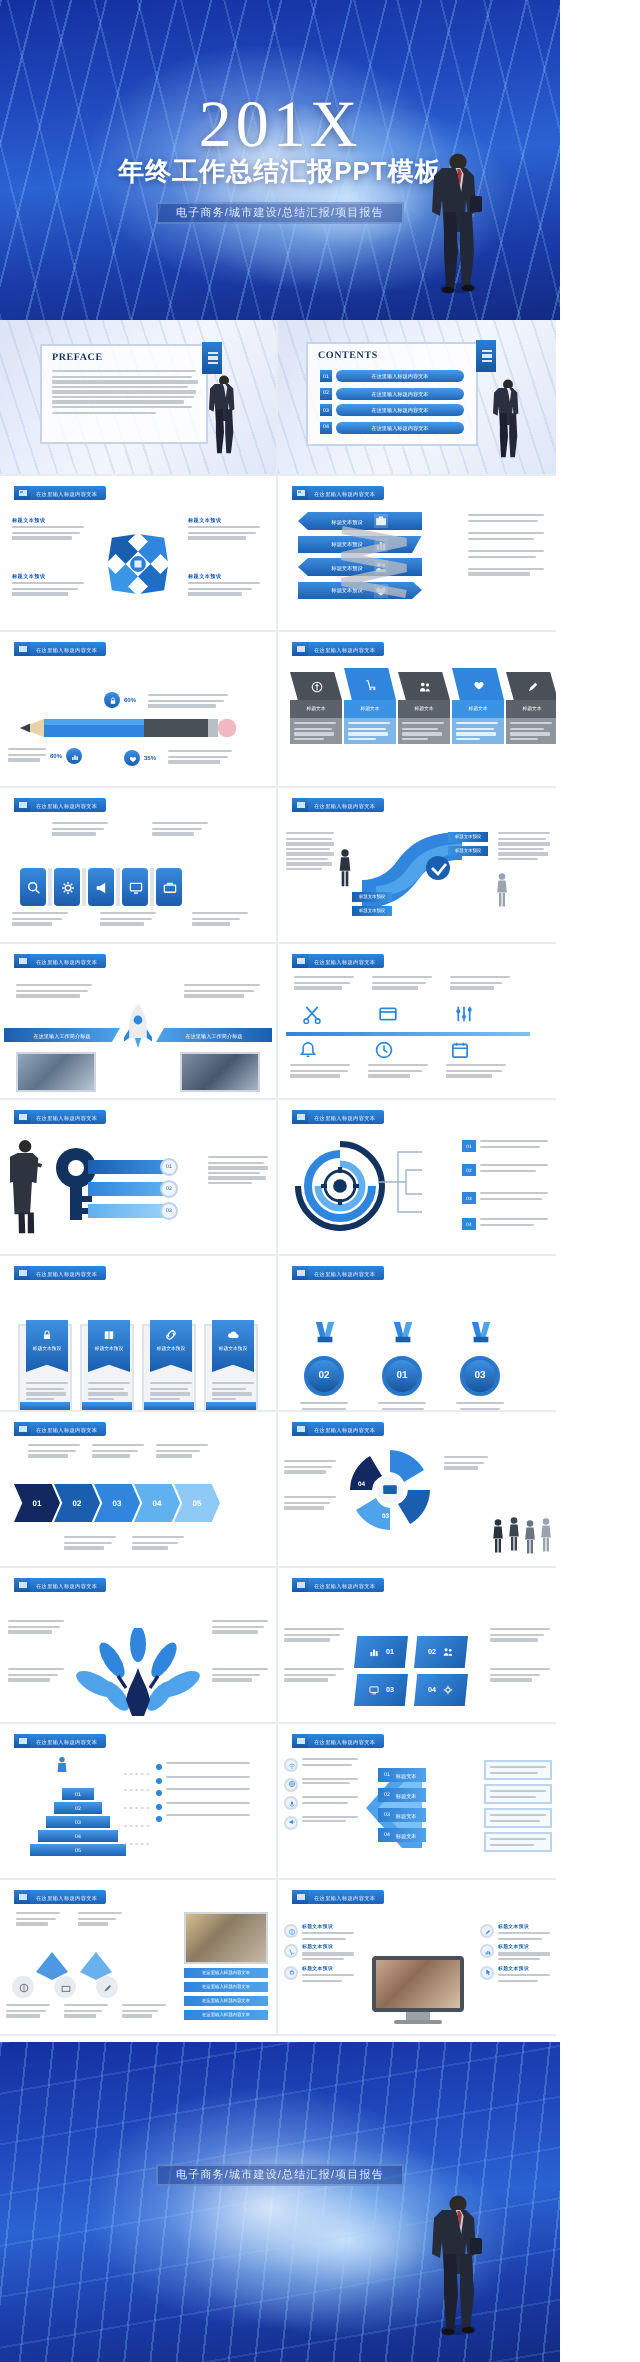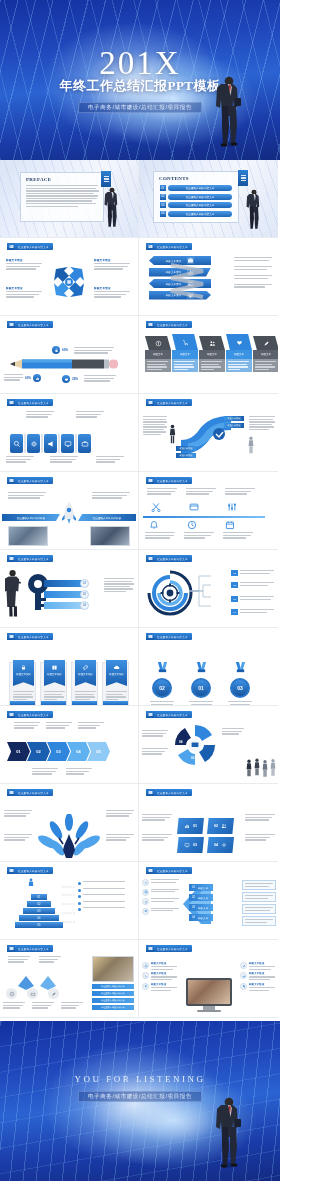--- a/index.html
+++ b/index.html
@@ -33,21 +33,21 @@
     transform:translate(-50%,-50%);
     background:radial-gradient(ellipse at center, rgba(235,245,255,.85) 0%, rgba(170,210,250,.35) 40%, rgba(255,255,255,0) 72%);
   }
   .cover-text { position:absolute; left:0; right:0; top:48px; text-align:center; z-index:4; }
   .c-year {
     font-family:"Liberation Serif", serif; font-size:33px; line-height:.95;
     color:#ffffff; letter-spacing:2px; text-shadow:0 1px 5px rgba(0,0,0,.35);
   }
   .c-title {
     font-size:13px; font-weight:bold; color:#ffffff; margin-top:-2px;
-    letter-spacing:.5px; text-shadow:0 1px 4px rgba(0,20,80,.55);font-family:Liberation Serif, serif;
+    letter-spacing:.5px; text-shadow:0 1px 4px rgba(0,20,80,.55);
   }
   .c-sub {
     display:inline-block; margin-top:4px; padding:1px 9px;
     font-size:5.5px; color:#dce9fb; letter-spacing:.6px;
     background:rgba(20,50,130,.42); border:1px solid rgba(190,220,255,.30);
   }
   .man {
     position:absolute; right:38px; bottom:12px; width:26px; height:76px; z-index:5;
   }
   .cover.closing .cover-text { top:55px; }
@@ -1738,21 +1738,20 @@
         </div>
       </div>
     </div>
 
   </div>
 
   <div class="cover closing" style="position:absolute;left:0;top:1021px;">
     <div class="grid-persp b"></div>
     <div class="glow"></div>
     <div class="cover-text">
-      <div class="c-thank2">YOU FOR LISTENING</div>
       <div><span class="c-sub">电子商务/城市建设/总结汇报/项目报告</span></div>
     </div>
     <svg class="man" viewBox="0 0 26 76">
       <ellipse cx="13" cy="72" rx="9" ry="2.5" fill="rgba(10,25,70,.45)"></ellipse>
       <circle cx="13" cy="9" r="4.3" fill="#2b2a28"></circle>
       <path d="M9 12h8l4 4 1 18-4 2-1-8-1 16h-10l-1-16-1 8-4-2 1-18 4-4z" fill="#262b3a"></path>
       <path d="M11.8 12h2.4l1.6 3-1.2 9-1.6-9z" fill="#c9cfd8"></path>
       <path d="M12.6 12.5h1.4l.9 2-1 7-1-7z" fill="#a8332f"></path>
       <path d="M6 34h6l1 20-2 18h-4l-1-18z" fill="#1c2030"></path>
       <path d="M14 34h6l1 20-2 18h-4l-1-18z" fill="#232838"></path>

